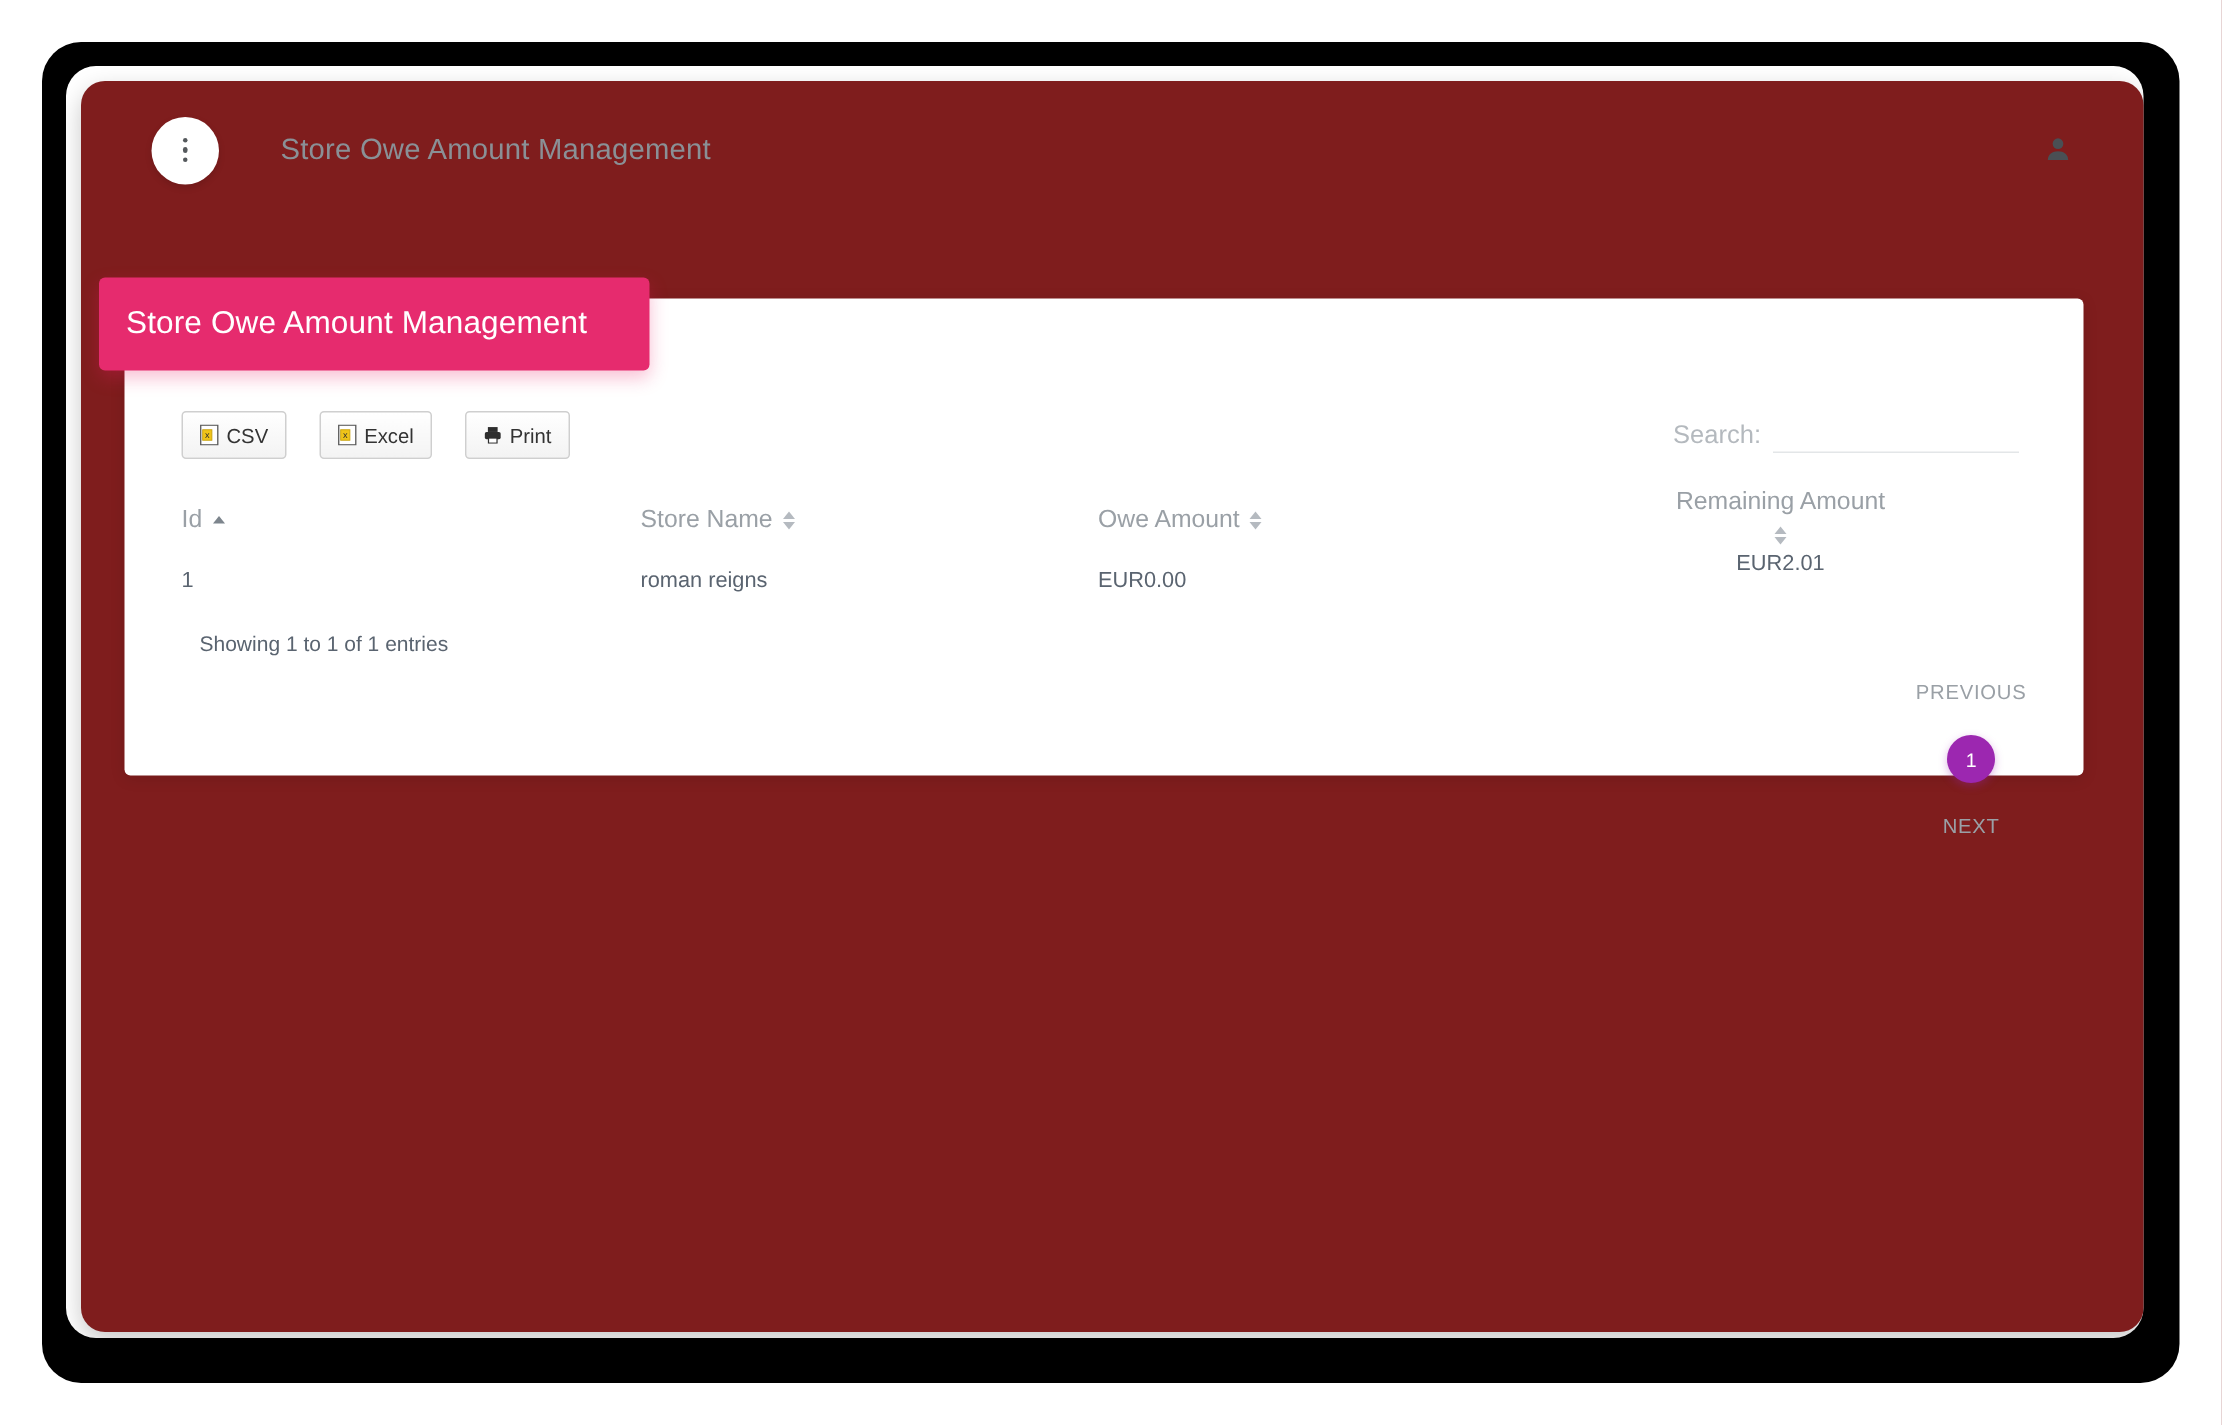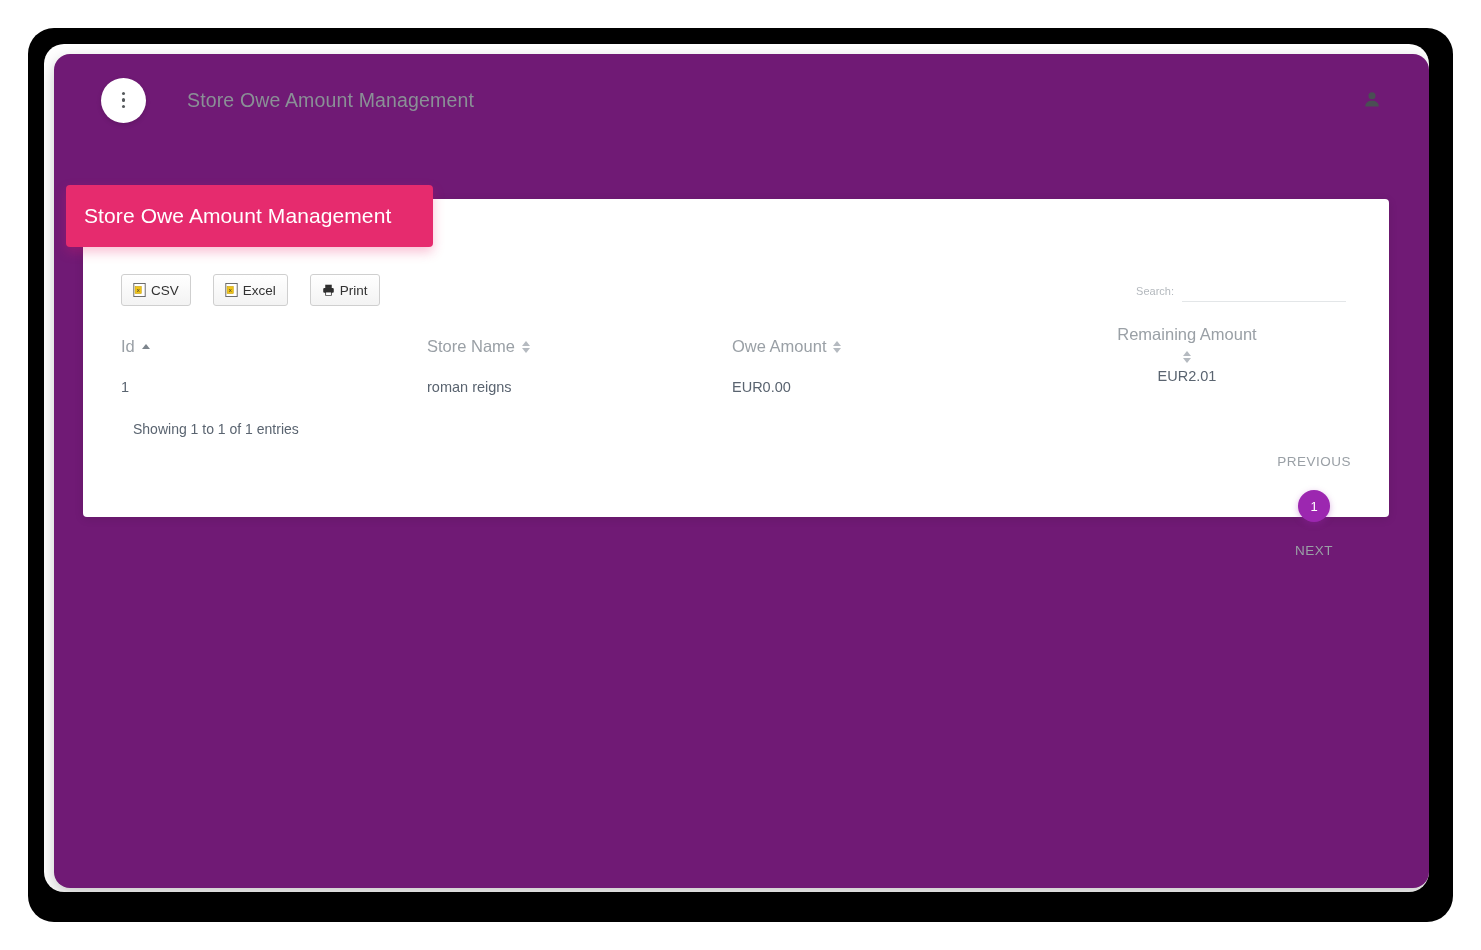--- a/index.html
+++ b/index.html
@@ -35,21 +35,21 @@
     height: 848px;
     background: #ffffff;
     border-radius: 20px;
   }
   .viewport {
     position: absolute;
     left: 54px;
     top: 54px;
     width: 1375px;
     height: 834px;
-    background: #701a75;
+    background: #7f1d1d;
     border-radius: 16px;
     overflow: hidden;
     box-shadow: 0 6px 16px rgba(0,0,0,0.22);
   }
 
   
   .appbar {
     position: absolute;
     left: 0; top: 0;
     width: 100%;
@@ -146,21 +146,21 @@
     gap: 5px;
     font-size: 13.5px;
     color: #333333;
     cursor: pointer;
     font-family: "Liberation Sans", sans-serif;
   }
   .btn-export .ico { width: 13px; height: 14px; display: block; flex: 0 0 auto; }
 
   .toolbar-spacer { flex: 1 1 auto; }
   .search-wrap { display: flex; align-items: baseline; gap: 8px; }
-  .search-label { font-size: 11px; color: #b4b9be; }
+  .search-label { font-size: 17px; color: #b4b9be; }
   .search-input {
     width: 164px;
     height: 24px;
     border: 0;
     border-bottom: 1px solid #e3e6e8;
     background: transparent;
     outline: none;
     font-size: 14px;
     color: #3b444b;
     font-family: "Liberation Sans", sans-serif;

